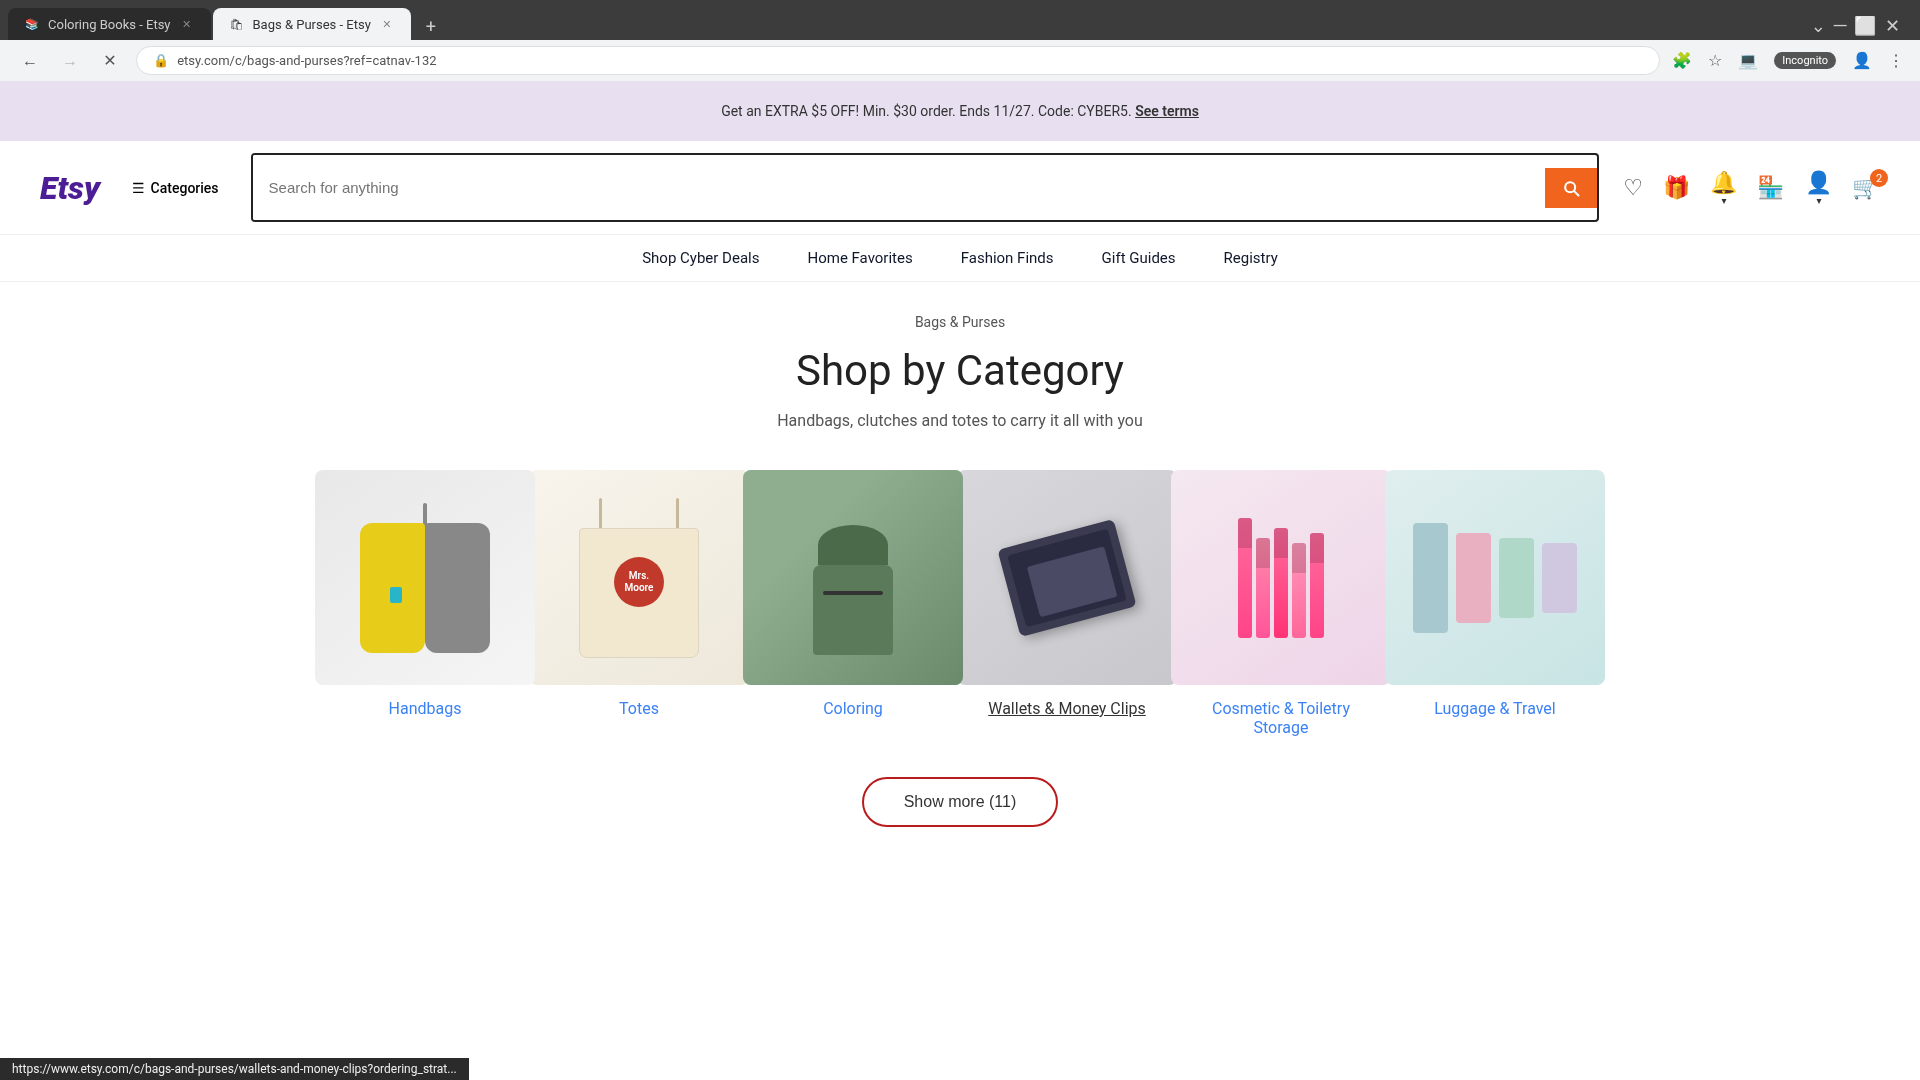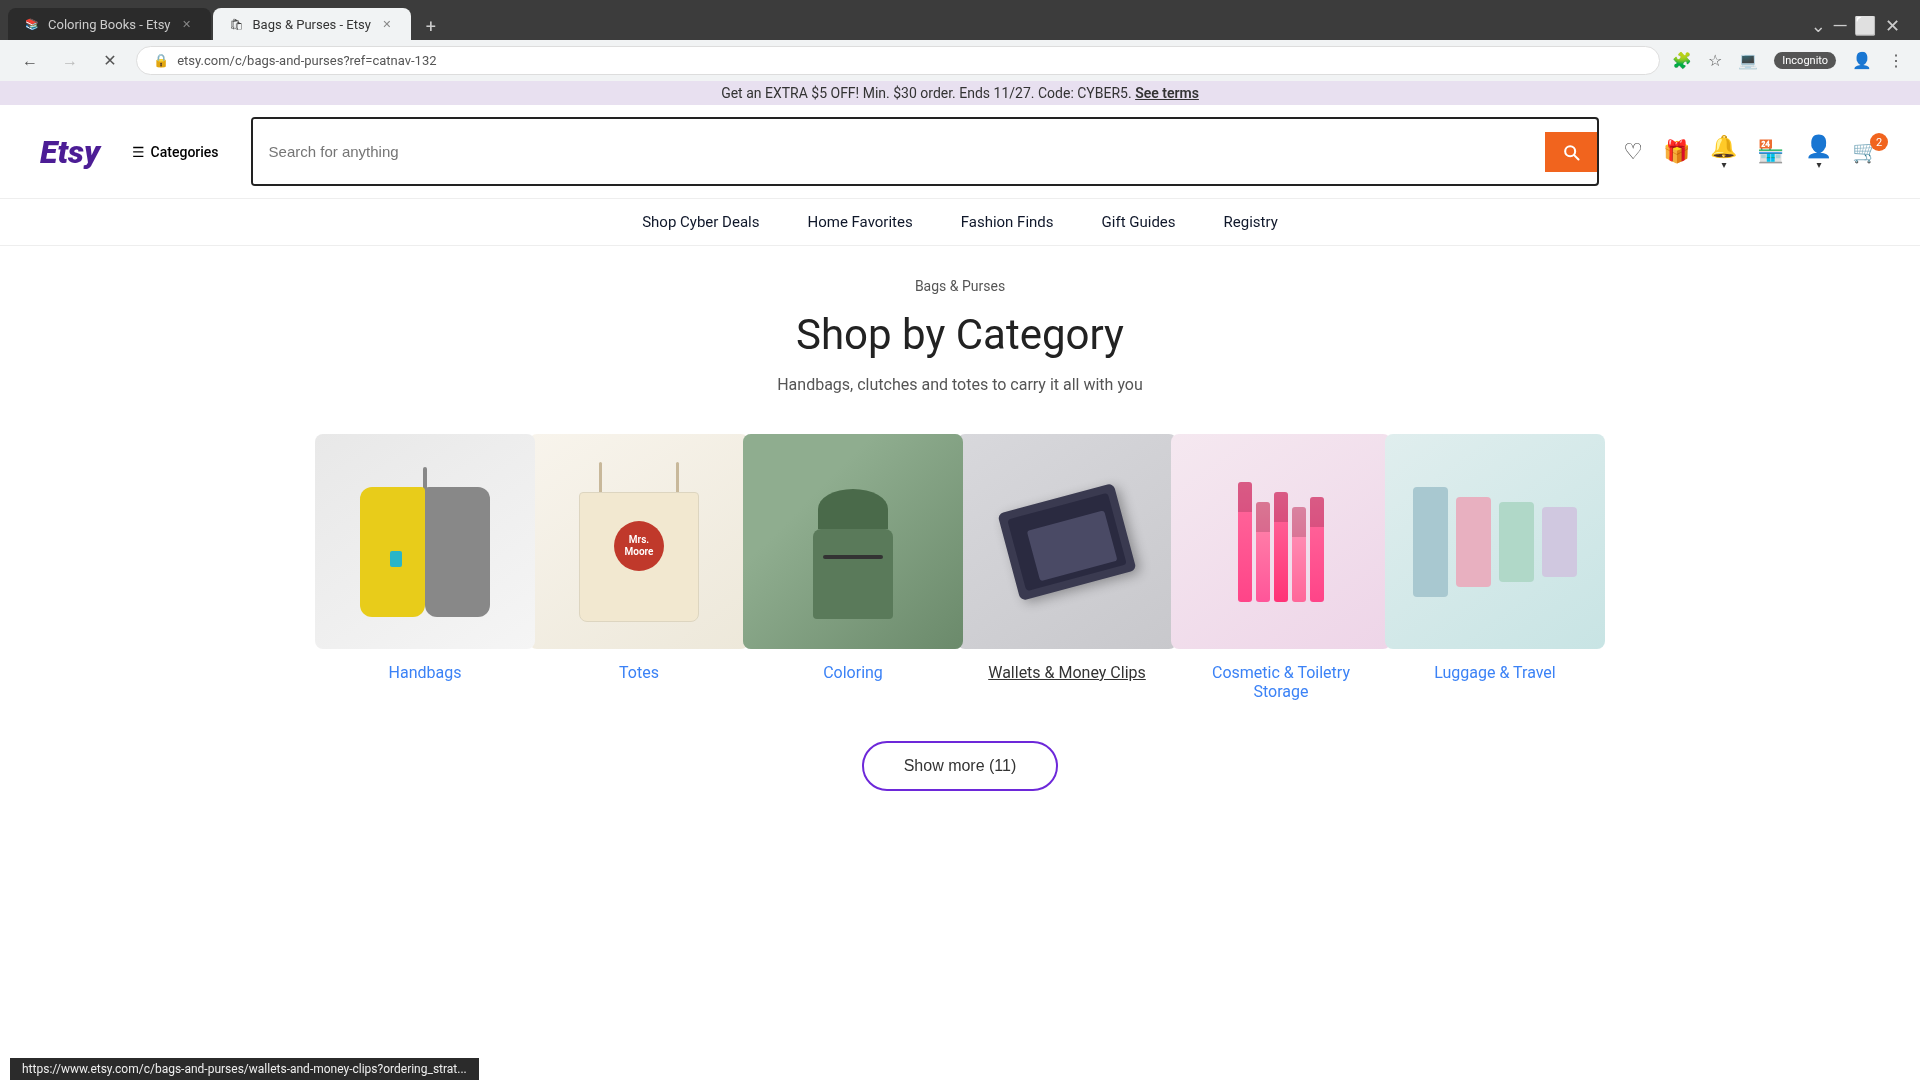--- a/index.html
+++ b/index.html
@@ -131,21 +131,21 @@
       color: #fff;
       font-size: 11px;
       padding: 2px 8px;
       border-radius: 12px;
     }
 
     
     .promo-banner {
       background: #e8e0f0;
       text-align: center;
-      padding: 4px;
+      padding: 22px;
       font-size: 14px;
       color: #333;
     }
     .promo-banner a {
       color: #333;
       font-weight: 600;
     }
 
     
     .site-header {
@@ -553,34 +553,34 @@
     .luggage-4 { width: 35px; height: 70px; background: #d0c8e0; }
 
     
     .show-more-container {
       display: flex;
       justify-content: center;
       margin-top: 20px;
     }
     .show-more-btn {
       background: #fff;
-      border: 2px solid #6d28d9;
+      border: 2px solid #b91c1c;
       border-radius: 28px;
       padding: 14px 40px;
       font-size: 16px;
       font-weight: 500;
       color: #333;
       cursor: pointer;
     }
 
     
     .status-bar {
       position: fixed;
       bottom: 0;
-      left: 10px;
+      left: 0;
       background: #2b2b2b;
       color: #eee;
       font-size: 12px;
       padding: 4px 12px;
       z-index: 1000;
       max-width: 600px;
       overflow: hidden;
       text-overflow: ellipsis;
       white-space: nowrap;
       margin-top: 8px;

